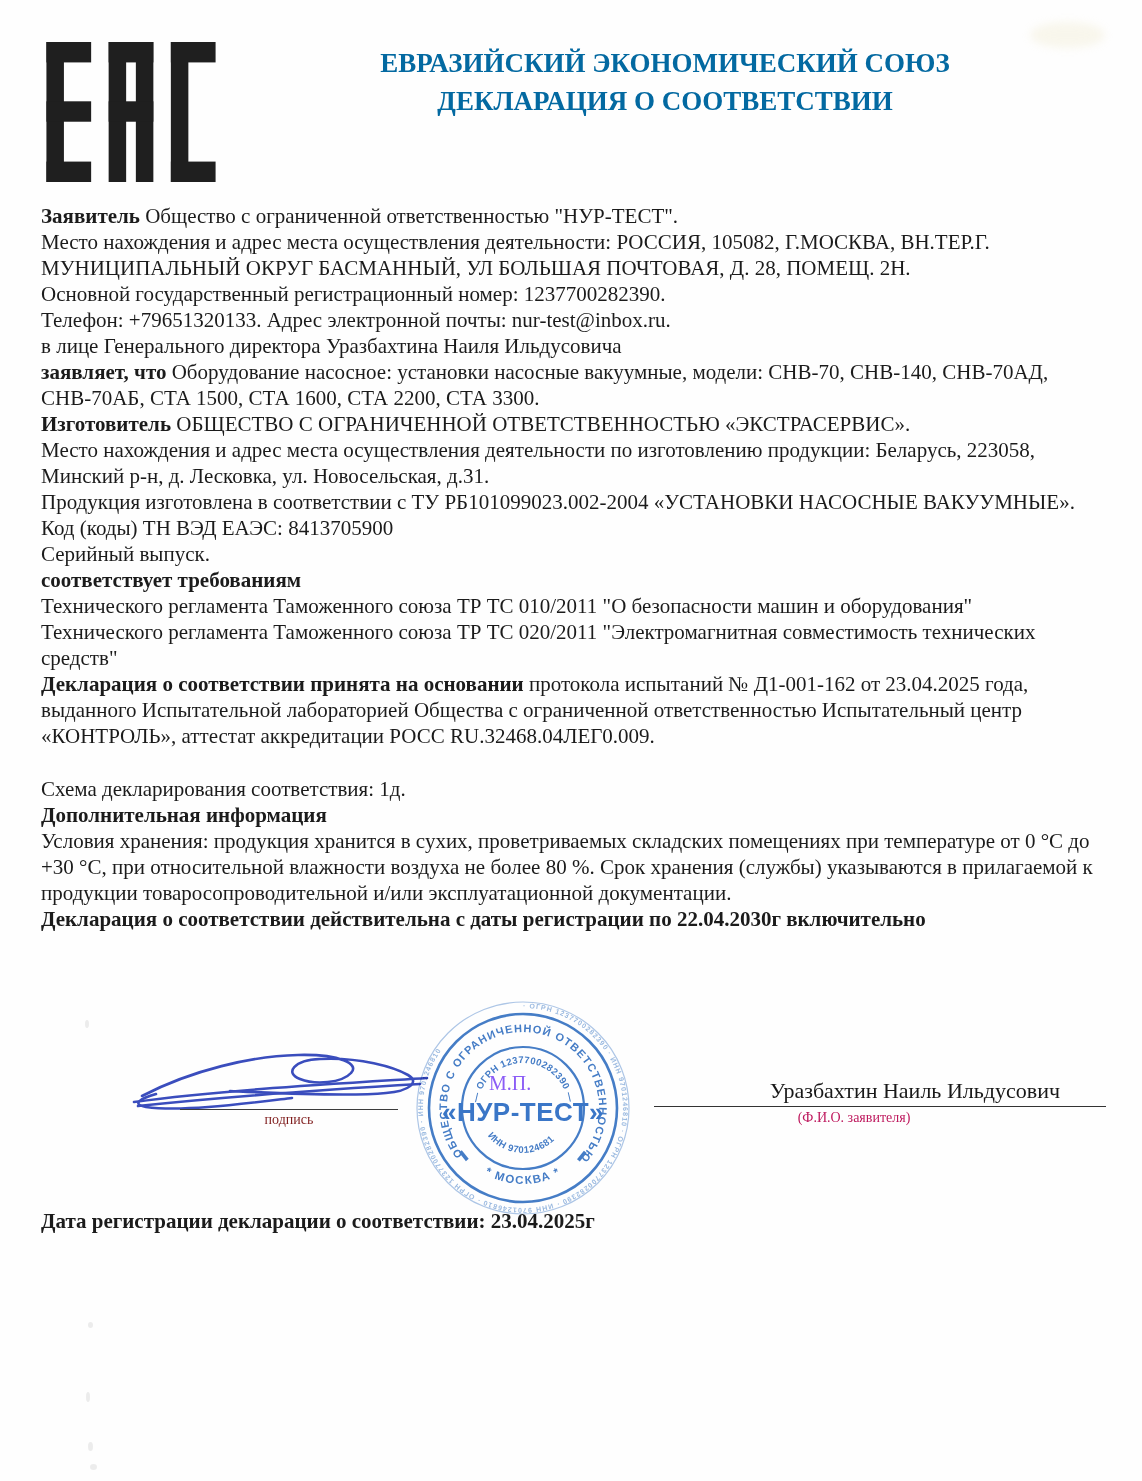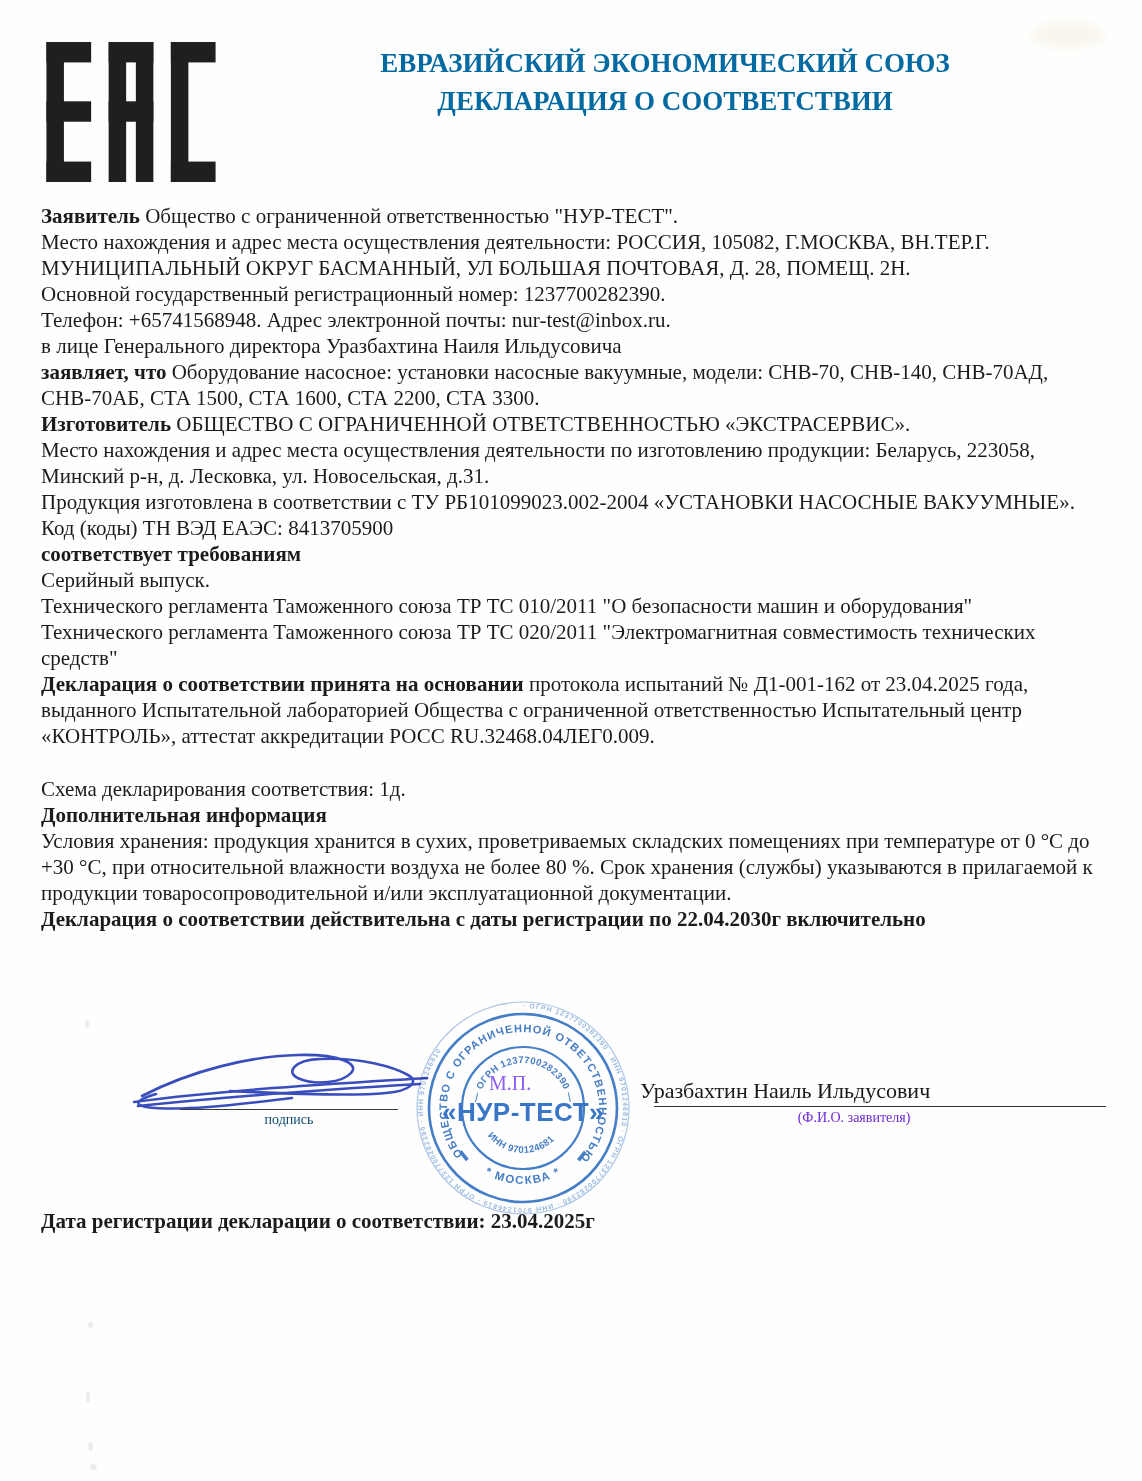--- a/index.html
+++ b/index.html
@@ -28,24 +28,24 @@
   }
   .doc-body p{margin:0;}
   .doc-body b{font-weight:bold;}
   .info-section{margin-top:27px;}
   .validity{margin-top:26px;font-weight:bold;}
 
   
   .sig-zone{position:absolute;left:0;top:0;width:1142px;height:1481px;pointer-events:none;}
   .signature-svg{position:absolute;left:122px;top:1040px;width:360px;height:80px;}
   .sig-line{position:absolute;left:180px;top:1109px;width:218px;border-top:1.6px solid #3c3c3c;}
-  .sig-caption{position:absolute;left:180px;top:1112px;width:218px;text-align:center;font-size:14px;color:#0c4a6e;}
+  .sig-caption{position:absolute;left:180px;top:1112px;width:218px;text-align:center;font-size:14px;color:#7f1d1d;}
   .fio-line{position:absolute;left:654px;top:1106px;width:452px;border-top:1.6px solid #333;}
-  .fio-name{position:absolute;left:640px;top:1078px;width:420px;text-align:left;font-size:22px;color:#181818;}
-  .fio-caption{position:absolute;left:654px;top:1110px;width:400px;text-align:center;font-size:14px;color:#6d28d9;}
+  .fio-name{position:absolute;left:640px;top:1078px;width:420px;text-align:right;font-size:22px;color:#181818;}
+  .fio-caption{position:absolute;left:654px;top:1110px;width:400px;text-align:center;font-size:14px;color:#be185d;}
   .mp-label{position:absolute;left:489px;top:1072px;font-size:20px;color:#8b5cf6;}
   .stamp-svg{position:absolute;left:413px;top:998px;width:220px;height:220px;mix-blend-mode:multiply;opacity:.95;}
 
   
   .registration{
     position:absolute;left:41px;right:40px;top:1207px;
     font-size:21px;line-height:28px;font-weight:bold;
   }
   .registration p{margin:0;}
 
@@ -82,29 +82,29 @@
   <div class="title-block">
     <div>ЕВРАЗИЙСКИЙ ЭКОНОМИЧЕСКИЙ СОЮЗ</div>
     <div>ДЕКЛАРАЦИЯ О СООТВЕТСТВИИ</div>
   </div>
 
   <div class="doc-body">
     <div>
         <p><b>Заявитель</b> Общество с ограниченной ответственностью "НУР-ТЕСТ".</p>
         <p>Место нахождения и адрес места осуществления деятельности: РОССИЯ, 105082, Г.МОСКВА, ВН.ТЕР.Г. МУНИЦИПАЛЬНЫЙ ОКРУГ БАСМАННЫЙ, УЛ БОЛЬШАЯ ПОЧТОВАЯ, Д. 28, ПОМЕЩ. 2Н.</p>
         <p>Основной государственный регистрационный номер: 1237700282390.</p>
-        <p>Телефон: +65741568948. Адрес электронной почты: nur-test@inbox.ru.</p>
+        <p>Телефон: +79651320133. Адрес электронной почты: nur-test@inbox.ru.</p>
         <p>в лице Генерального директора Уразбахтина Наиля Ильдусовича</p>
         <p><b>заявляет, что</b> Оборудование насосное: установки насосные вакуумные, модели: СНВ-70, СНВ-140, СНВ-70АД, СНВ-70АБ, СТА 1500, СТА 1600, СТА 2200, СТА 3300.</p>
         <p><b>Изготовитель</b> ОБЩЕСТВО С ОГРАНИЧЕННОЙ ОТВЕТСТВЕННОСТЬЮ «ЭКСТРАСЕРВИС».</p>
         <p>Место нахождения и адрес места осуществления деятельности по изготовлению продукции: Беларусь, 223058, Минский р-н, д. Лесковка, ул. Новосельская, д.31.</p>
         <p>Продукция изготовлена в соответствии с ТУ РБ101099023.002-2004 «УСТАНОВКИ НАСОСНЫЕ ВАКУУМНЫЕ».</p>
         <p>Код (коды) ТН ВЭД ЕАЭС: 8413705900</p>
+        <p>Серийный выпуск.</p>
         <p><b>соответствует требованиям</b></p>
-        <p>Серийный выпуск.</p>
         <p>Технического регламента Таможенного союза ТР ТС 010/2011 "О безопасности машин и оборудования"</p>
         <p>Технического регламента Таможенного союза ТР ТС 020/2011 "Электромагнитная совместимость технических средств"</p>
         <p><b>Декларация о соответствии принята на основании</b> протокола испытаний № Д1-001-162 от 23.04.2025 года, выданного Испытательной лабораторией Общества с ограниченной ответственностью Испытательный центр «КОНТРОЛЬ», аттестат аккредитации РОСС RU.32468.04ЛЕГ0.009.</p>
       </div>
     <div class="info-section">
         <p>Схема декларирования соответствия: 1д.</p>
         <p><b>Дополнительная информация</b></p>
         <p>Условия хранения: продукция хранится в сухих, проветриваемых складских помещениях при температуре от 0 °С до +30 °С, при относительной влажности воздуха не более 80 %. Срок хранения (службы) указываются в прилагаемой к продукции товаросопроводительной и/или эксплуатационной документации.</p>
       </div>
     <p class="validity">Декларация о соответствии действительна с даты регистрации по 22.04.2030г включительно</p>

